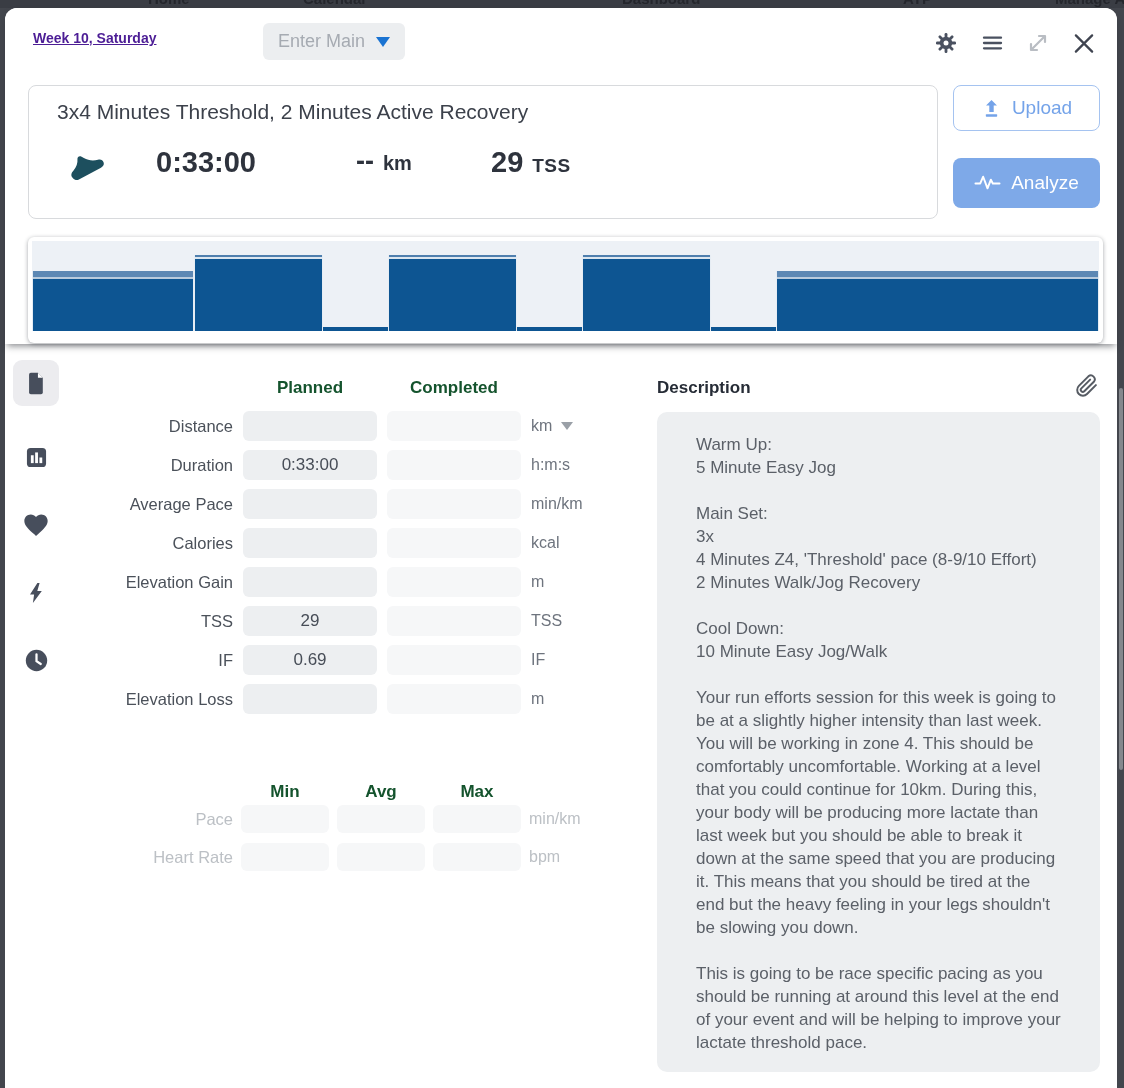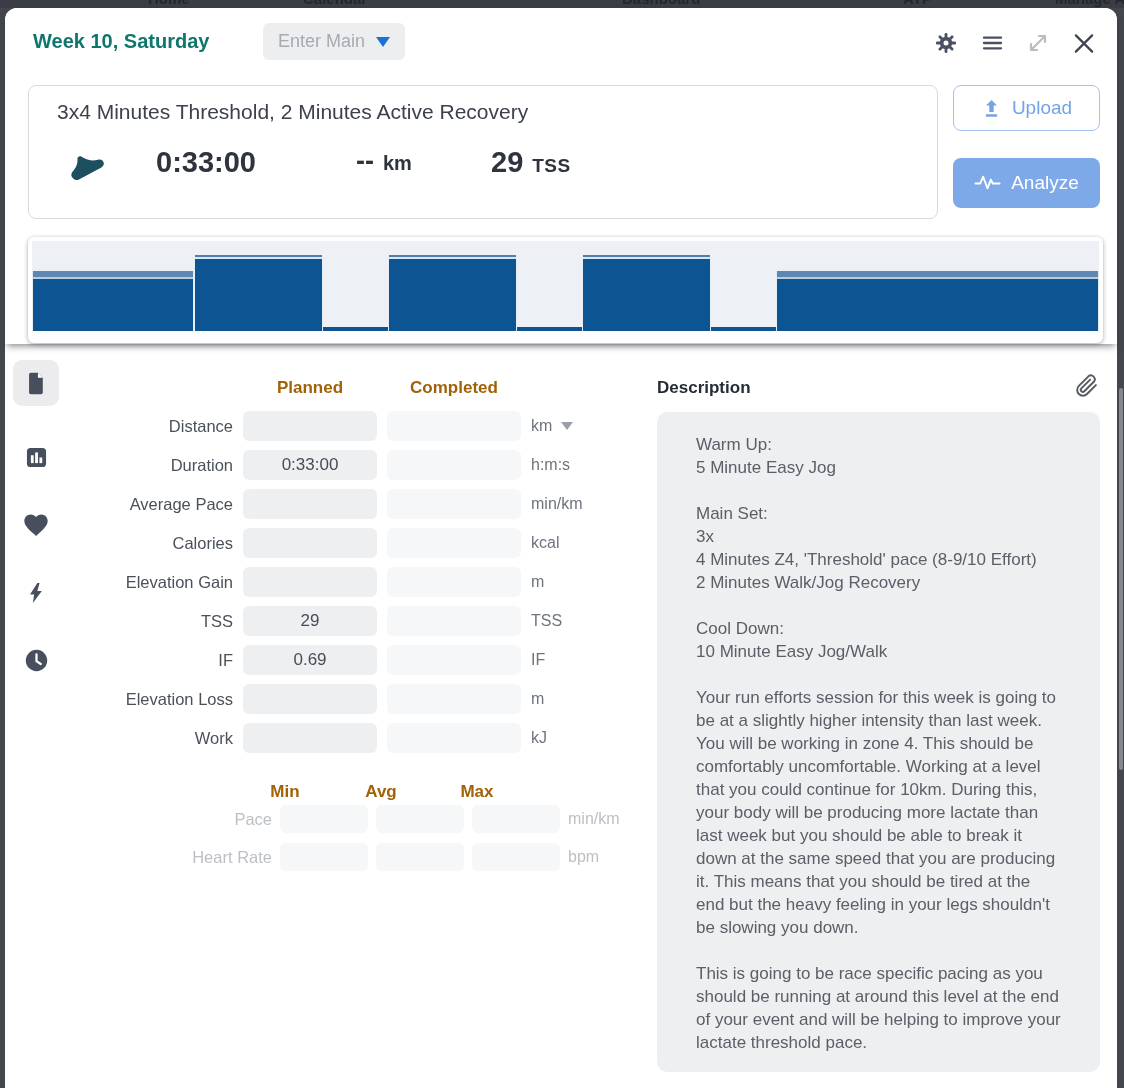--- a/index.html
+++ b/index.html
@@ -12,21 +12,21 @@
   .bg-nav{position:absolute;top:0;left:0;right:0;height:8px;background:#3a3d44;overflow:hidden;z-index:0;}
   .bg-nav span{position:absolute;top:-10px;font-size:15px;font-weight:700;color:#24262c;white-space:nowrap;}
   .bg-scrollbar{position:absolute;right:1px;top:388px;width:4px;height:382px;background:#85888d;border-radius:2px;z-index:1;}
   
   .modal{position:absolute;left:5px;top:8px;width:1112px;bottom:0;background:#ffffff;border-radius:12px 12px 0 0;z-index:2;}
   .head{position:absolute;top:0;left:0;right:0;height:336px;background:#fff;border-radius:12px 12px 0 0;
         box-shadow:0 4px 7px -2px rgba(35,39,46,.55);z-index:3;}
   .bodysec{position:absolute;top:341px;left:0;right:0;bottom:0;background:#fff;z-index:2;}
 
   
-  .sheet-title{position:absolute;left:28px;top:22px;font-size:20px;font-weight:700;color:#0f766e;}
+  .sheet-title{position:absolute;left:28px;top:22px;font-size:14px;font-weight:700;color:#4c1d95;text-decoration:underline;}
   .enter-time{position:absolute;left:258px;top:15px;height:37px;padding:0 15px;background:#eceef0;border:none;
               border-radius:6px;display:flex;align-items:center;gap:11px;font-size:18px;color:#a6abb2;cursor:pointer;}
   .caret{width:0;height:0;border-left:7px solid transparent;border-right:7px solid transparent;display:inline-block;}
   .caret.blue{border-top:10px solid #1a73d2;}
   .caret.gray{border-left:6px solid transparent;border-right:6px solid transparent;border-top:8px solid #9aa0a7;}
   .head-icons{position:absolute;right:20px;top:22px;display:flex;align-items:center;gap:20px;}
   .hicon{width:26px;height:26px;display:flex;align-items:center;justify-content:center;cursor:pointer;}
 
   
   .wcard{position:absolute;left:23px;top:77px;width:910px;height:134px;border:1px solid #d8dadd;border-radius:8px;box-sizing:border-box;}
@@ -56,31 +56,31 @@
   .seg-recovery{background:#0d5592;}
 
   
   .rail-tile{position:absolute;left:8px;top:11px;width:46px;height:46px;background:#ececef;border-radius:9px;
              display:flex;align-items:center;justify-content:center;cursor:pointer;}
   .rail-i{position:absolute;left:15px;width:32px;height:32px;display:flex;align-items:center;justify-content:center;cursor:pointer;}
 
   
   .form-block{position:absolute;left:0;top:26px;width:620px;}
   .fhead{display:grid;grid-template-columns:228px 134px 134px auto;column-gap:10px;height:26px;margin-bottom:10px;align-items:center;}
-  .col-head{font-size:17px;font-weight:700;color:#a16207;text-align:center;}
+  .col-head{font-size:17px;font-weight:700;color:#14532d;text-align:center;}
   .frow{display:grid;grid-template-columns:228px 134px 134px auto;column-gap:10px;align-items:center;height:30px;margin-bottom:9px;}
   .flabel{text-align:right;font-size:16.5px;color:#4b515a;}
   .fin{height:30px;border-radius:6px;background:#edeff1;display:flex;align-items:center;justify-content:center;
        font-size:17px;color:#474d57;cursor:text;}
   .fin.completed{background:#f6f7f8;}
   .funit{font-size:16px;color:#6e747e;display:flex;align-items:center;gap:9px;}
 
   .minmax-block{position:absolute;left:0;top:430px;width:620px;}
   .mhead{display:grid;grid-template-columns:228px 88px 88px 88px auto;column-gap:8px;height:26px;align-items:center;}
-  .mrow{display:grid;grid-template-columns:228px 88px 88px 88px auto;column-gap:8px;align-items:center;height:28px;margin-bottom:10px;margin-left:39px;}
+  .mrow{display:grid;grid-template-columns:228px 88px 88px 88px auto;column-gap:8px;align-items:center;height:28px;margin-bottom:10px;}
   .mlabel{text-align:right;font-size:16.5px;color:#bcc0c5;}
   .min{height:28px;border-radius:6px;background:#f6f7f8;cursor:text;}
   .munit{font-size:16px;color:#bcc0c5;}
 
   
   .desc-block{position:absolute;left:652px;top:26px;width:443px;}
   .desc-head{display:flex;justify-content:space-between;align-items:center;height:26px;margin-bottom:11px;}
   .desc-title{font-size:17px;font-weight:700;color:#262c36;}
   .desc-area{height:660px;background:#edeff1;border-radius:10px;padding:21px 39px;box-sizing:border-box;
              font-size:17px;line-height:23px;color:#5b6068;white-space:pre-wrap;overflow:hidden;}
@@ -296,28 +296,20 @@
             </div>
           </div>
           <div class="frow">
             <div class="flabel">Elevation Loss</div>
             <div class="fin planned"></div>
             <div class="fin completed"></div>
             <div class="funit">
               <span>m</span>
             </div>
           </div>
-          <div class="frow">
-            <div class="flabel">Work</div>
-            <div class="fin planned"></div>
-            <div class="fin completed"></div>
-            <div class="funit">
-              <span>kJ</span>
-            </div>
-          </div>
         </div>
     </div>
 
     <div class="minmax-block">
       <div class="mhead">
         <div></div>
         <div class="col-head">Min</div>
         <div class="col-head">Avg</div>
         <div class="col-head">Max</div>
         <div></div>

